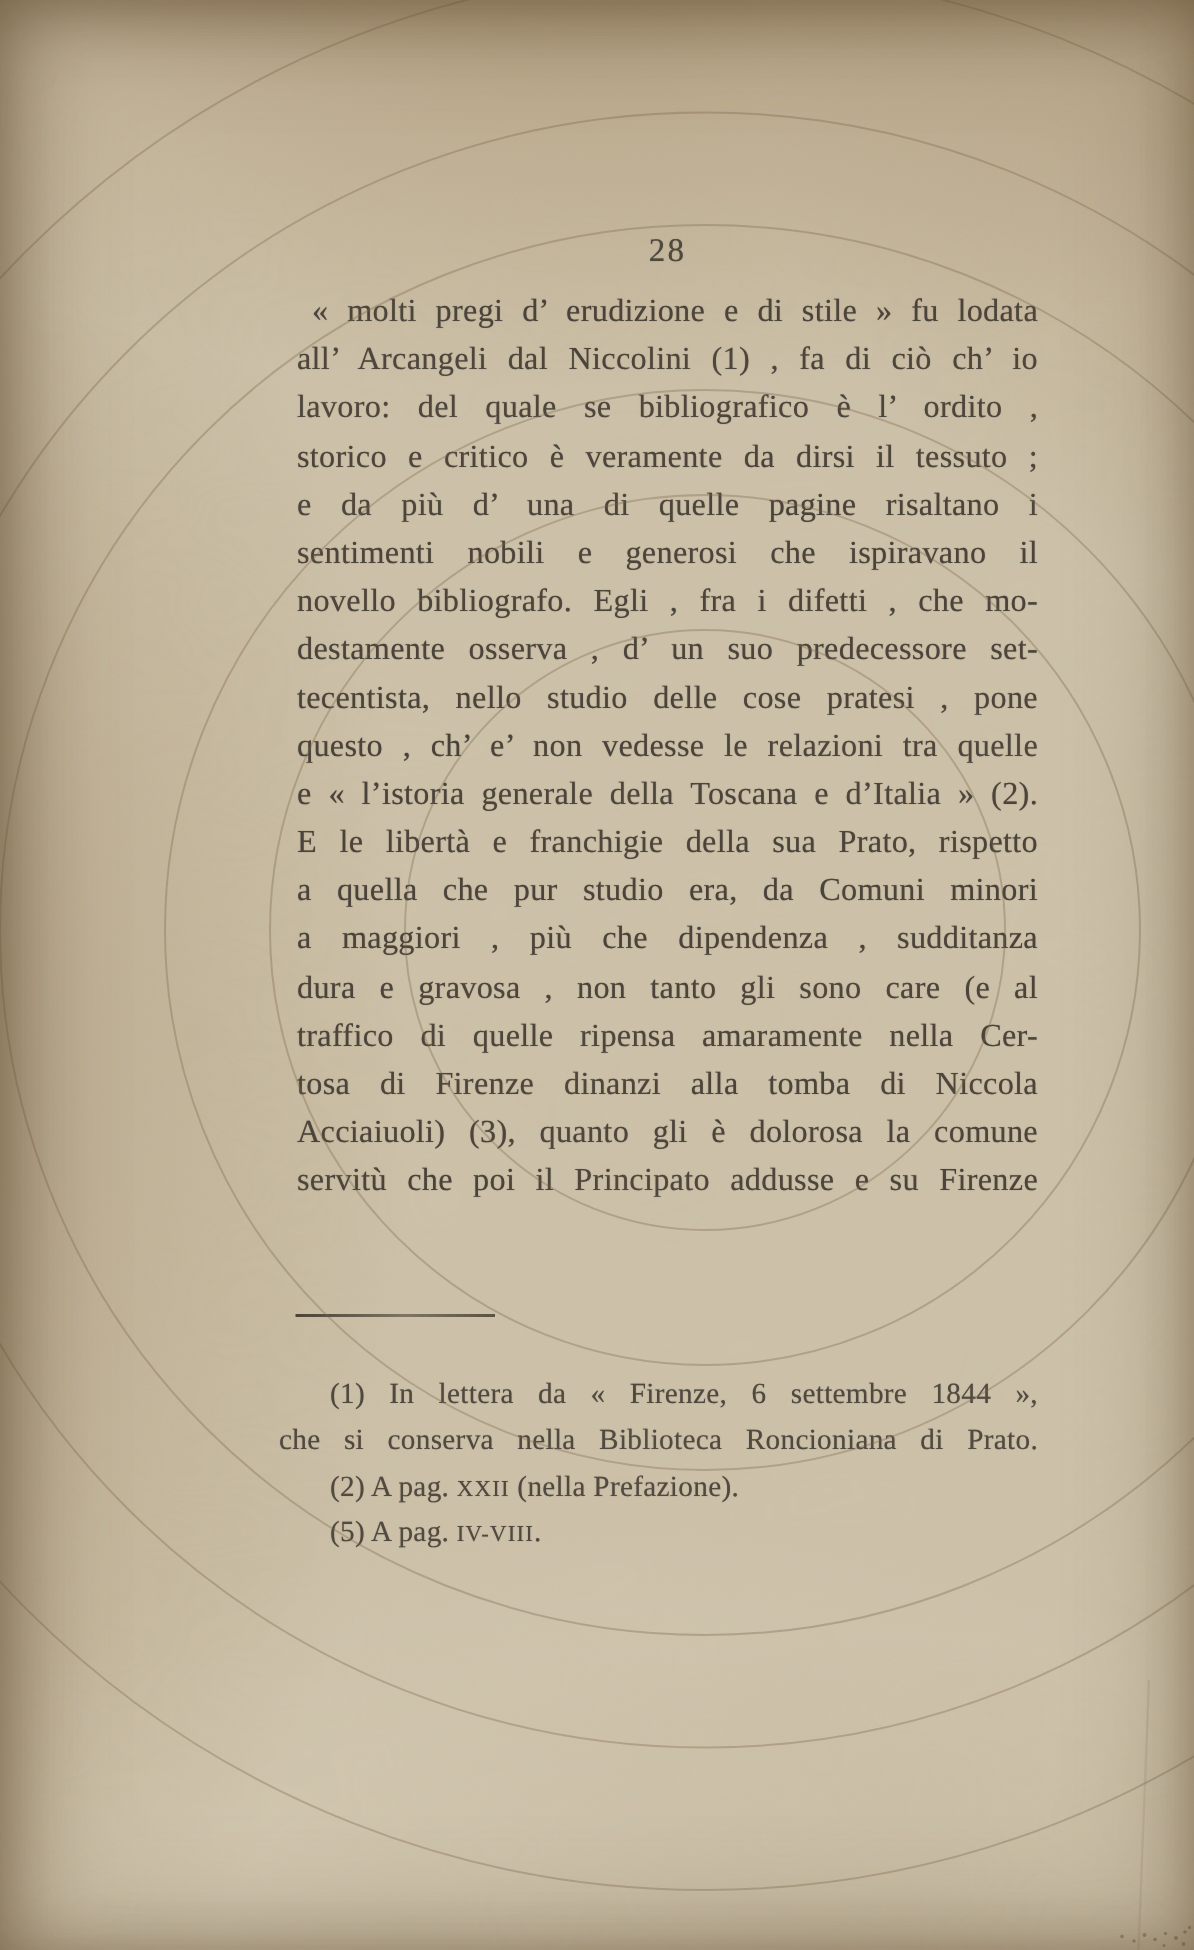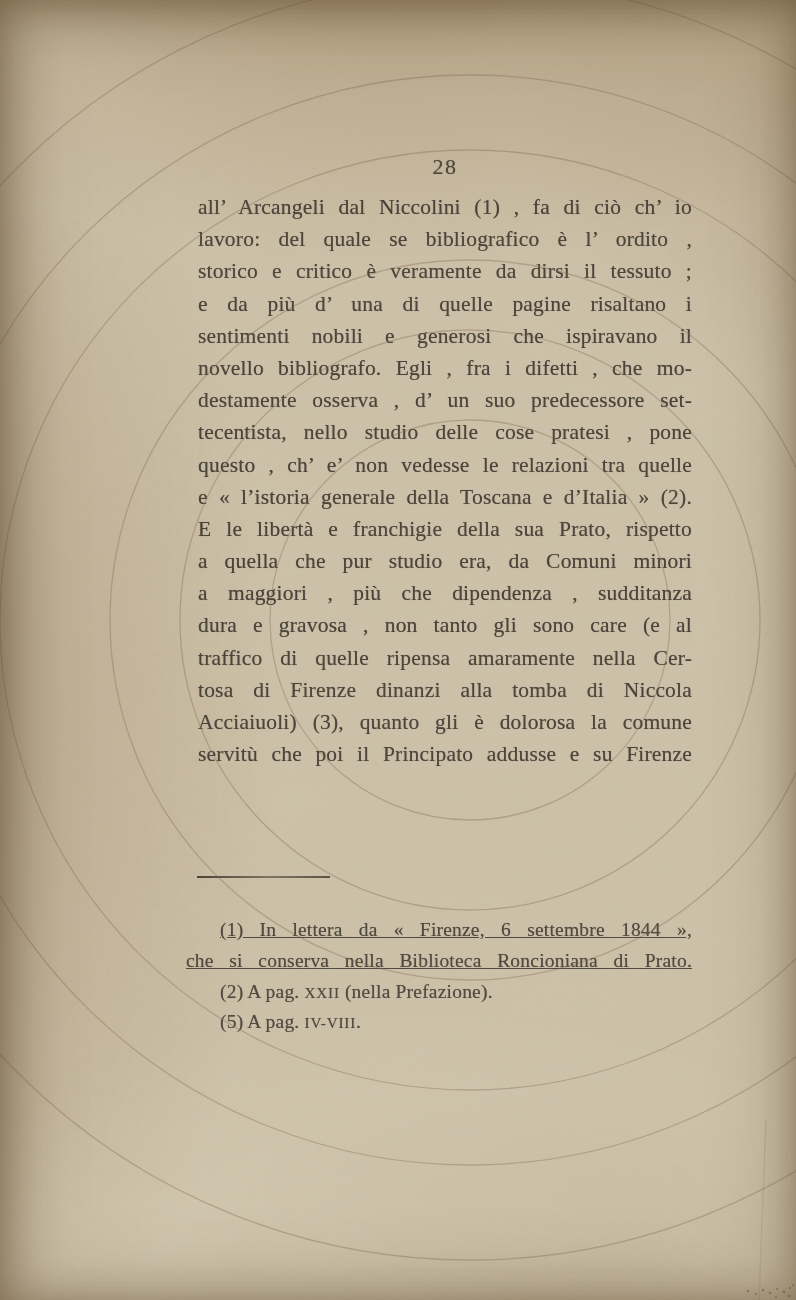--- a/index.html
+++ b/index.html
@@ -43,32 +43,33 @@
     position:absolute;top:876px;left:197px;width:133px;height:2px;z-index:3;
     background:linear-gradient(90deg, rgba(56,48,38,0.9), rgba(56,48,38,0.55) 55%, rgba(56,48,38,0.8));
   }
   .footnotes{
     position:absolute;top:915px;left:186px;width:506px;z-index:3;
     font-size:19.5px;line-height:30.8px;letter-spacing:0.2px;color:#4a443c;
     text-shadow:0 0 0.7px rgba(60,50,40,0.5);
   }
   .fn-line{height:30.8px;}
   .fn-line.indent{padding-left:34px;}
-  .fn-line.just{text-align:justify;text-align-last:justify;text-decoration:underline;}
+  .fn-line.just{text-align:justify;text-align-last:justify;}
   .sc{font-size:0.78em;letter-spacing:0.8px;text-align:center;}
   .it{}
 </style>
 </head>
 <body>
 
 <div class="page">
 
   <div class="page-number">28</div>
 
   <div class="body-text">
+    <div class="line first">« molti pregi d’ erudizione e di stile » fu lodata</div>
     <div class="line">all’ Arcangeli dal Niccolini (1) , fa di ciò ch’ io</div>
     <div class="line">lavoro: del quale se bibliografico è l’ ordito ,</div>
     <div class="line">storico e critico è veramente da dirsi il tessuto ;</div>
     <div class="line">e da più d’ una di quelle pagine risaltano i</div>
     <div class="line">sentimenti nobili e generosi che ispiravano il</div>
     <div class="line">novello bibliografo. Egli , fra i difetti , che mo-</div>
     <div class="line">destamente osserva , d’ un suo predecessore set-</div>
     <div class="line">tecentista, nello studio delle cose pratesi , pone</div>
     <div class="line">questo , ch’ e’ non vedesse le relazioni tra quelle</div>
     <div class="line">e « l’istoria generale della Toscana e d’Italia » (2).</div>

